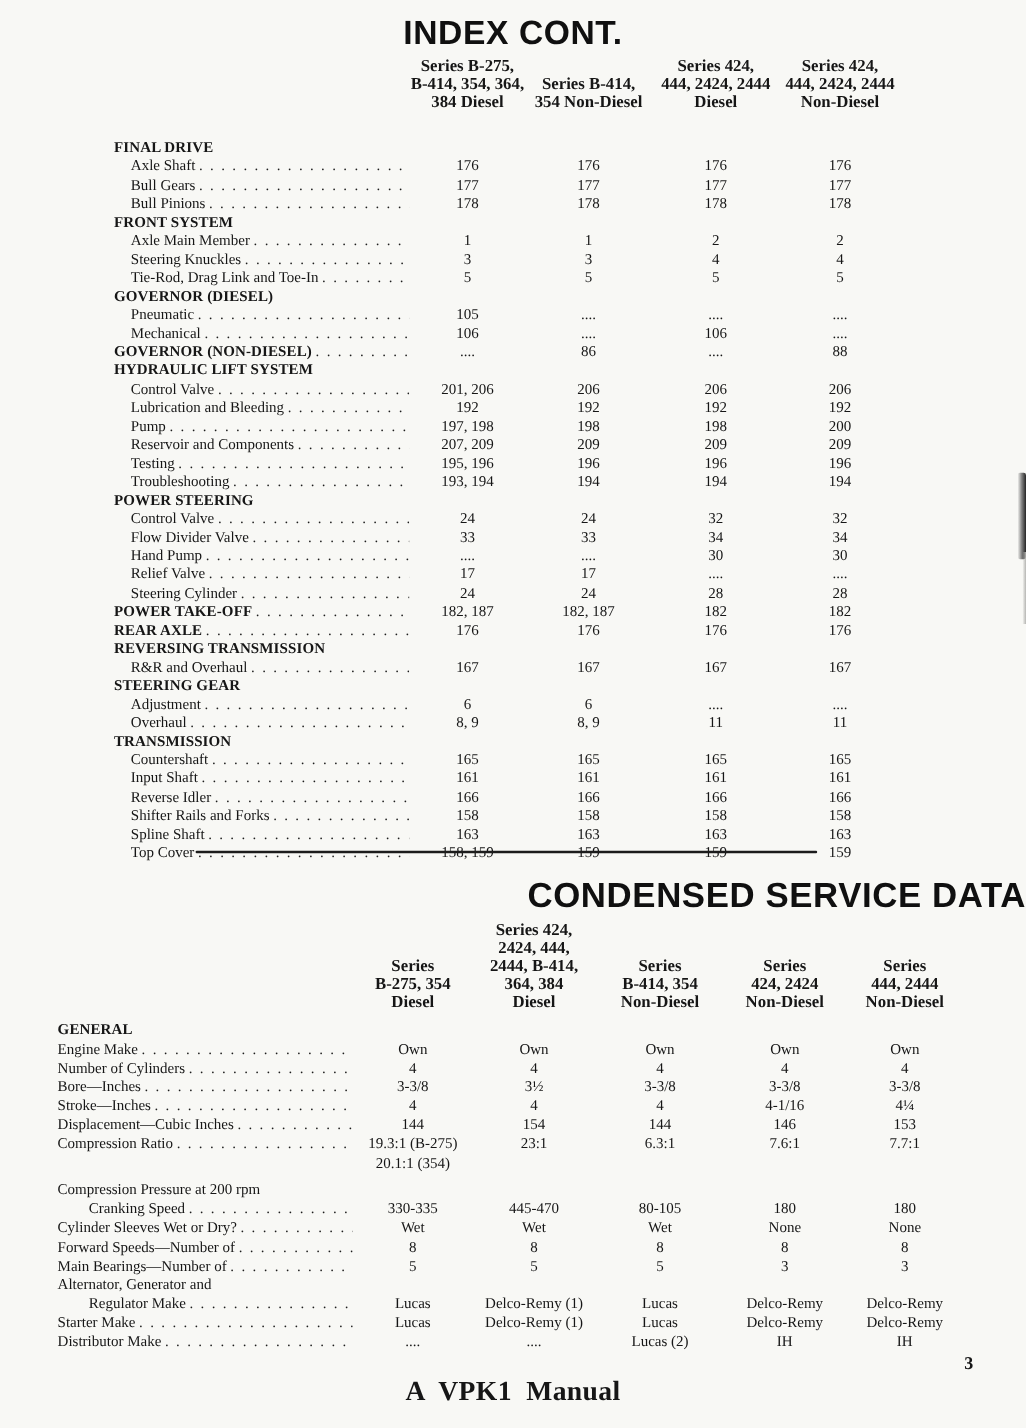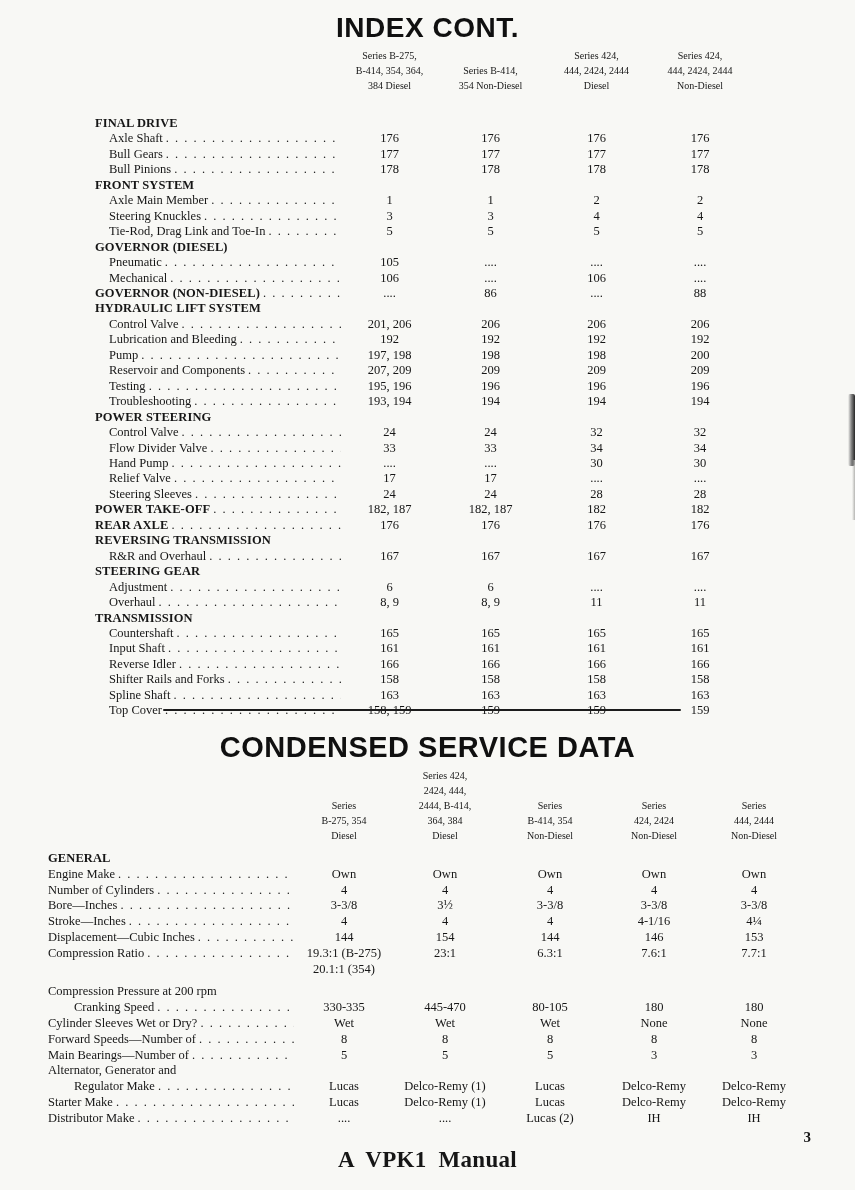--- a/index.html
+++ b/index.html
@@ -13,27 +13,27 @@
   }
   .page{position:absolute;inset:0;}
 
   
   .big-title{
     position:absolute;left:0;right:0;text-align:center;
     font-family:"Liberation Sans", sans-serif;
     font-weight:700;letter-spacing:.5px;color:#101010;margin:0;
   }
   .index-title{top:12px;font-size:28px;}
-  .service-title{top:731px;font-size:29px;}
+  .service-title{top:731px;font-size:29px;text-align:right;}
 
   
   .hdr-grid{position:absolute;display:grid;}
   .hdr-cell{
     display:flex;flex-direction:column;justify-content:flex-end;align-items:center;
-    text-align:center;font-weight:400;font-size:10px;line-height:15px;
+    text-align:center;font-weight:700;font-size:14px;line-height:15px;
     white-space:pre-line;
   }
   .rows{position:absolute;}
   .row{display:grid;}
   .labelcell{display:flex;align-items:baseline;min-width:0;}
   .lab{white-space:nowrap;}
   .dots{flex:1;overflow:hidden;white-space:nowrap;min-width:0;}
   .dots::after{
     content:". . . . . . . . . . . . . . . . . . . . . . . . . . . . . . . . . . . . . . . . . . . . . . . . . . . . . . . .";
     letter-spacing:1.5px;margin-left:3px;color:#1d1d1d;
@@ -361,21 +361,21 @@
           <span class="dots"></span>
         </div>
         <div class="val">17</div>
         <div class="val">17</div>
         <div class="val">....</div>
         <div class="val">....</div>
       </div>
 
       <div class="row row-item">
         <div class="labelcell">
-          <span class="lab">Steering Sleeves</span>
+          <span class="lab">Steering Cylinder</span>
           <span class="dots"></span>
         </div>
         <div class="val">24</div>
         <div class="val">24</div>
         <div class="val">28</div>
         <div class="val">28</div>
       </div>
 
       <div class="row row-section-leader">
         <div class="labelcell">

